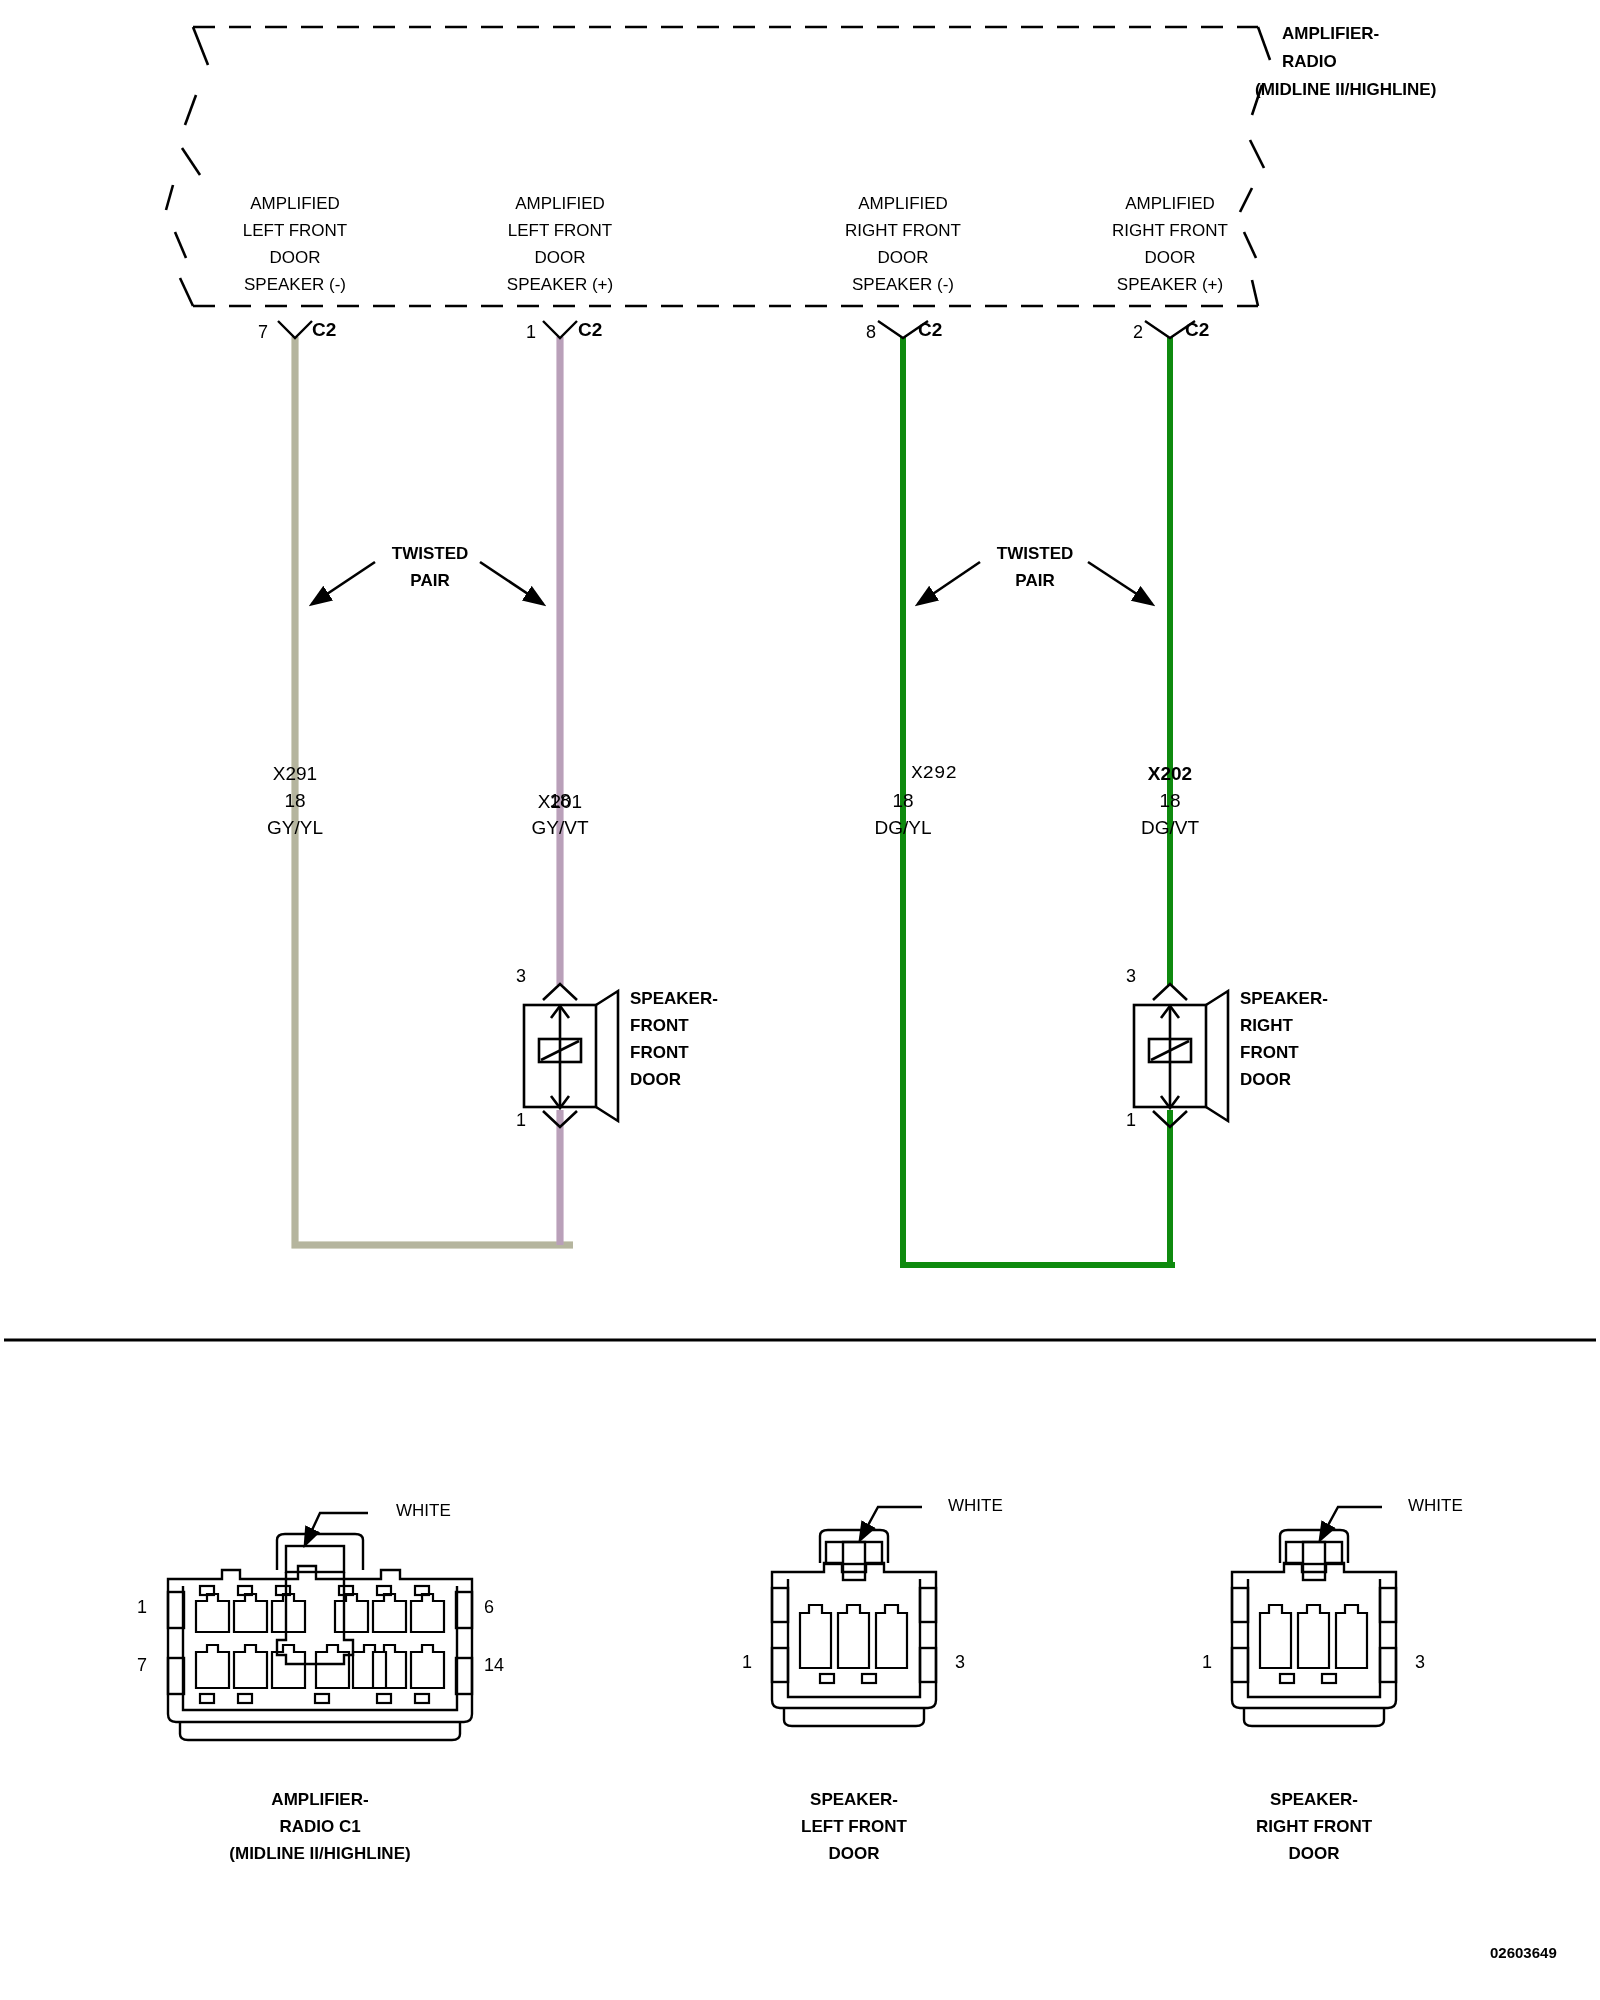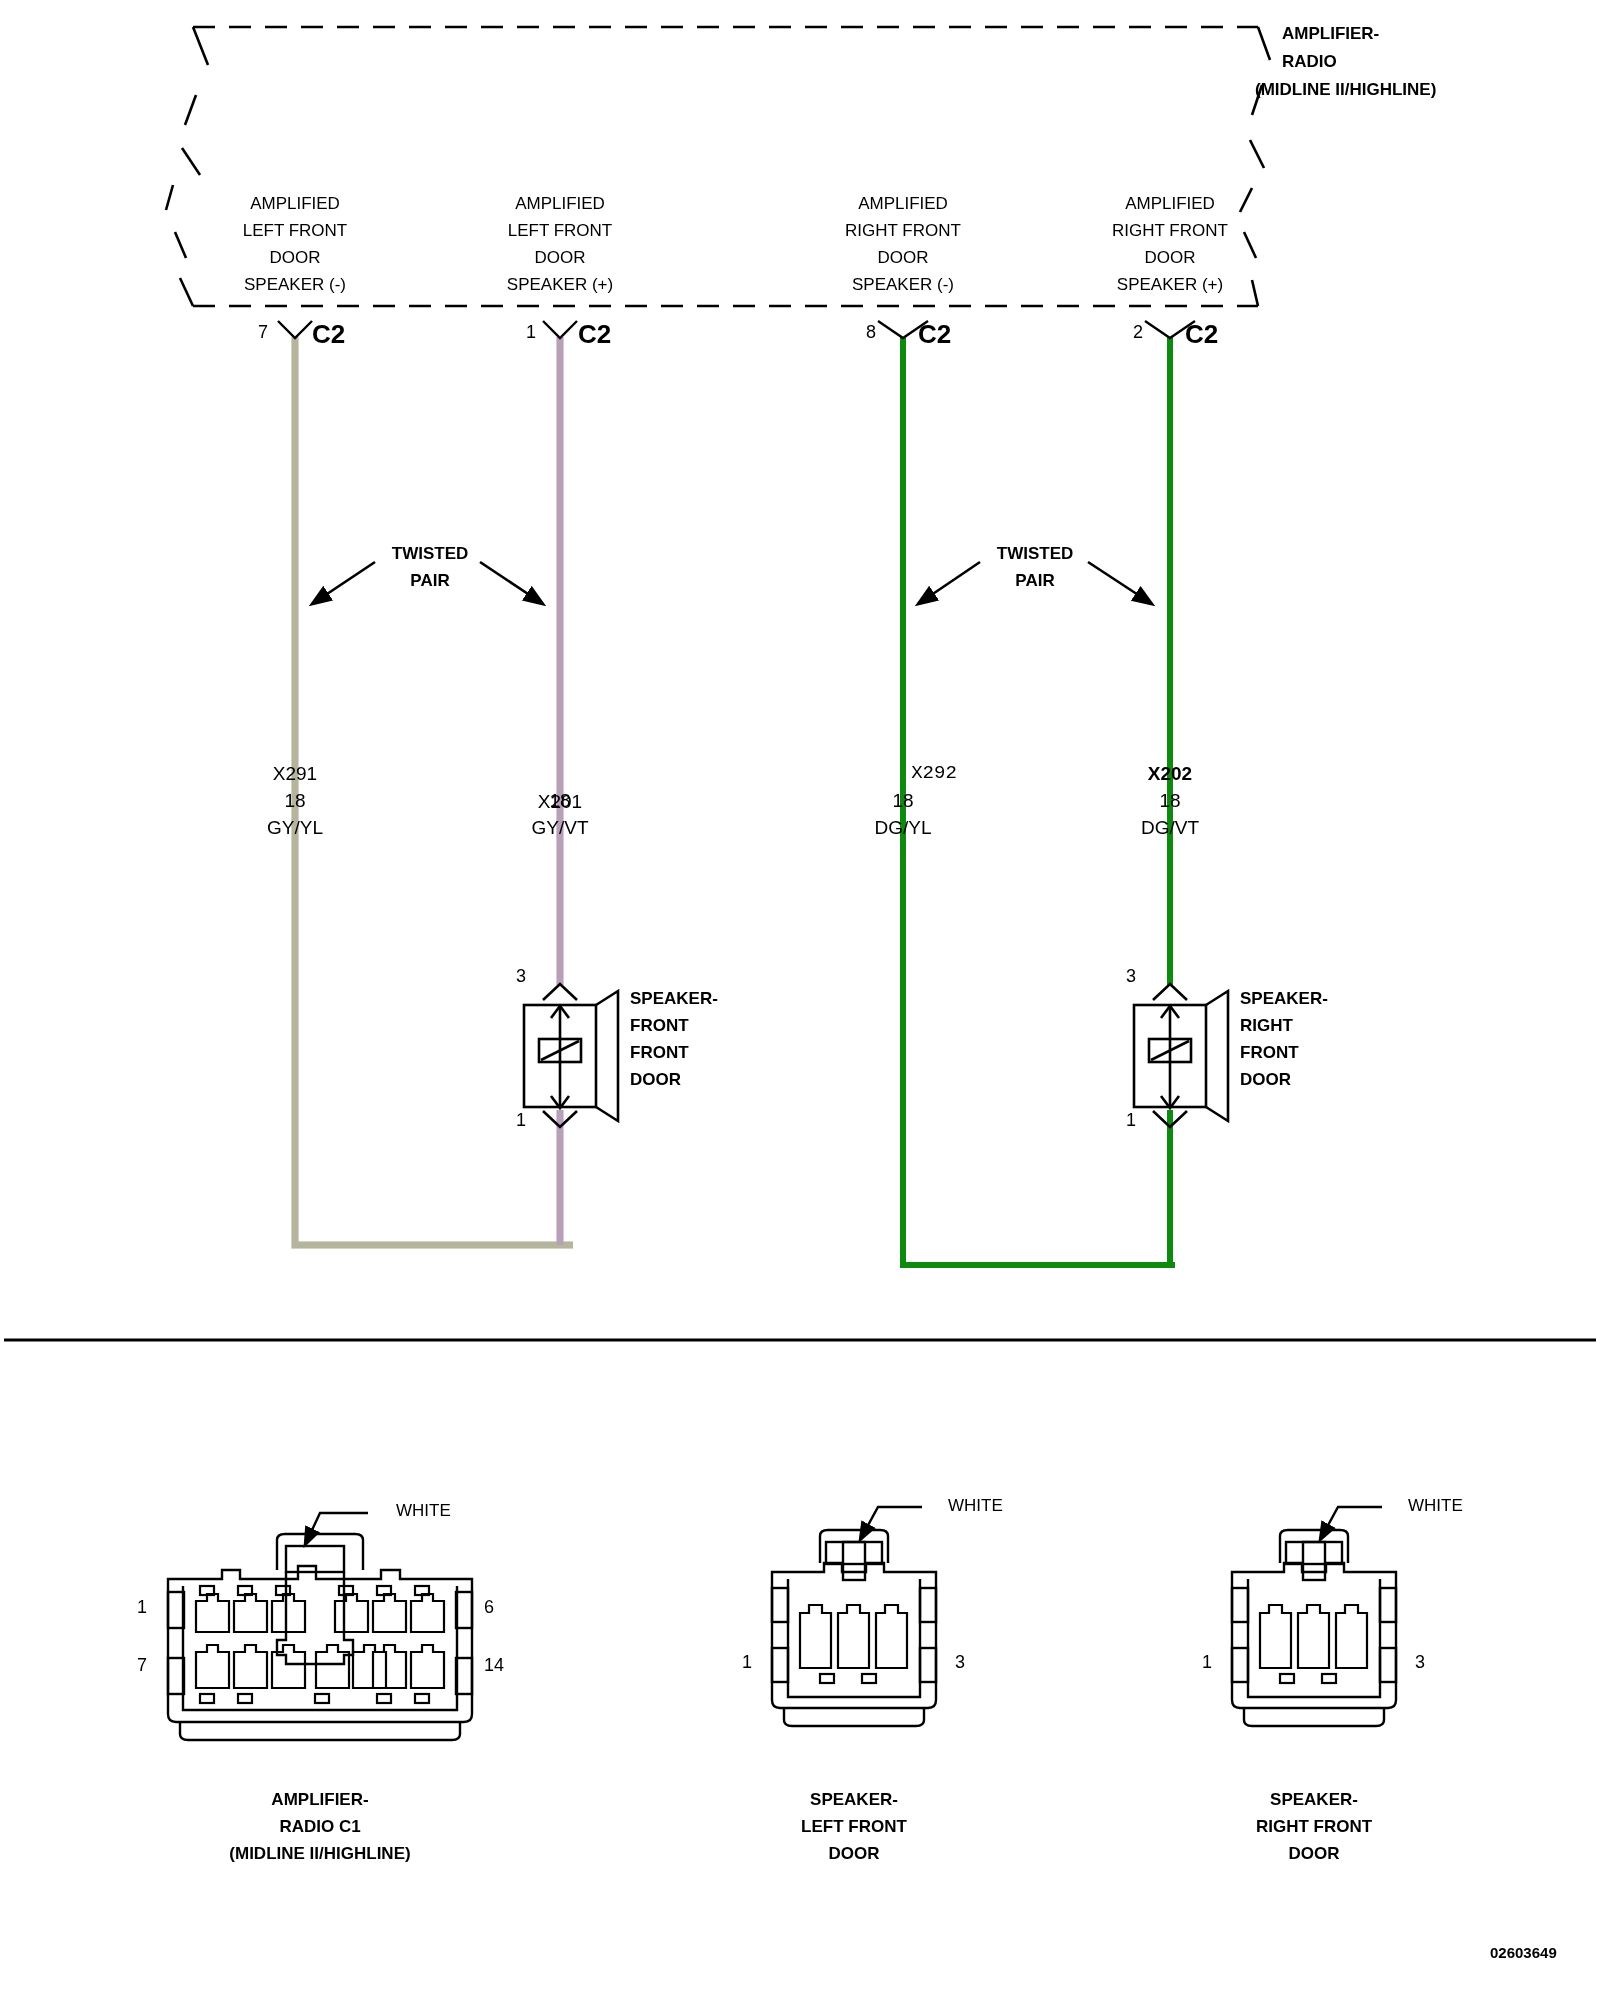--- a/index.html
+++ b/index.html
@@ -2,21 +2,21 @@
 <html><head>
 <meta charset="utf-8">
 <style>
   html,body{margin:0;padding:0;background:#ffffff;}
   body{width:1600px;height:2000px;position:relative;font-family:"Liberation Sans",sans-serif;color:#000;}
   #root{position:absolute;inset:0;}
   .t{position:absolute;white-space:pre;font-family:"Liberation Sans",sans-serif;}
   .lbl{font-size:17px;line-height:27px;text-align:center;}
   .bold{font-weight:bold;}
   .pin{font-size:18px;}
-  .c2{font-size:26px;font-weight:bold;}
+  .c2{font-size:19px;font-weight:bold;}
   .wirelbl{font-size:19px;line-height:27px;text-align:center;}
   .tp{font-size:17px;font-weight:bold;line-height:27px;text-align:center;}
   .spk{font-size:17px;font-weight:bold;line-height:27px;}
   .conn-cap{font-size:17px;font-weight:bold;line-height:27px;text-align:center;}
   .white-lbl{font-size:17px;}
   .code{font-size:15px;font-weight:bold;}
   svg{position:absolute;left:0;top:0;overflow:visible;}
 </style>
 </head>
 <body>

